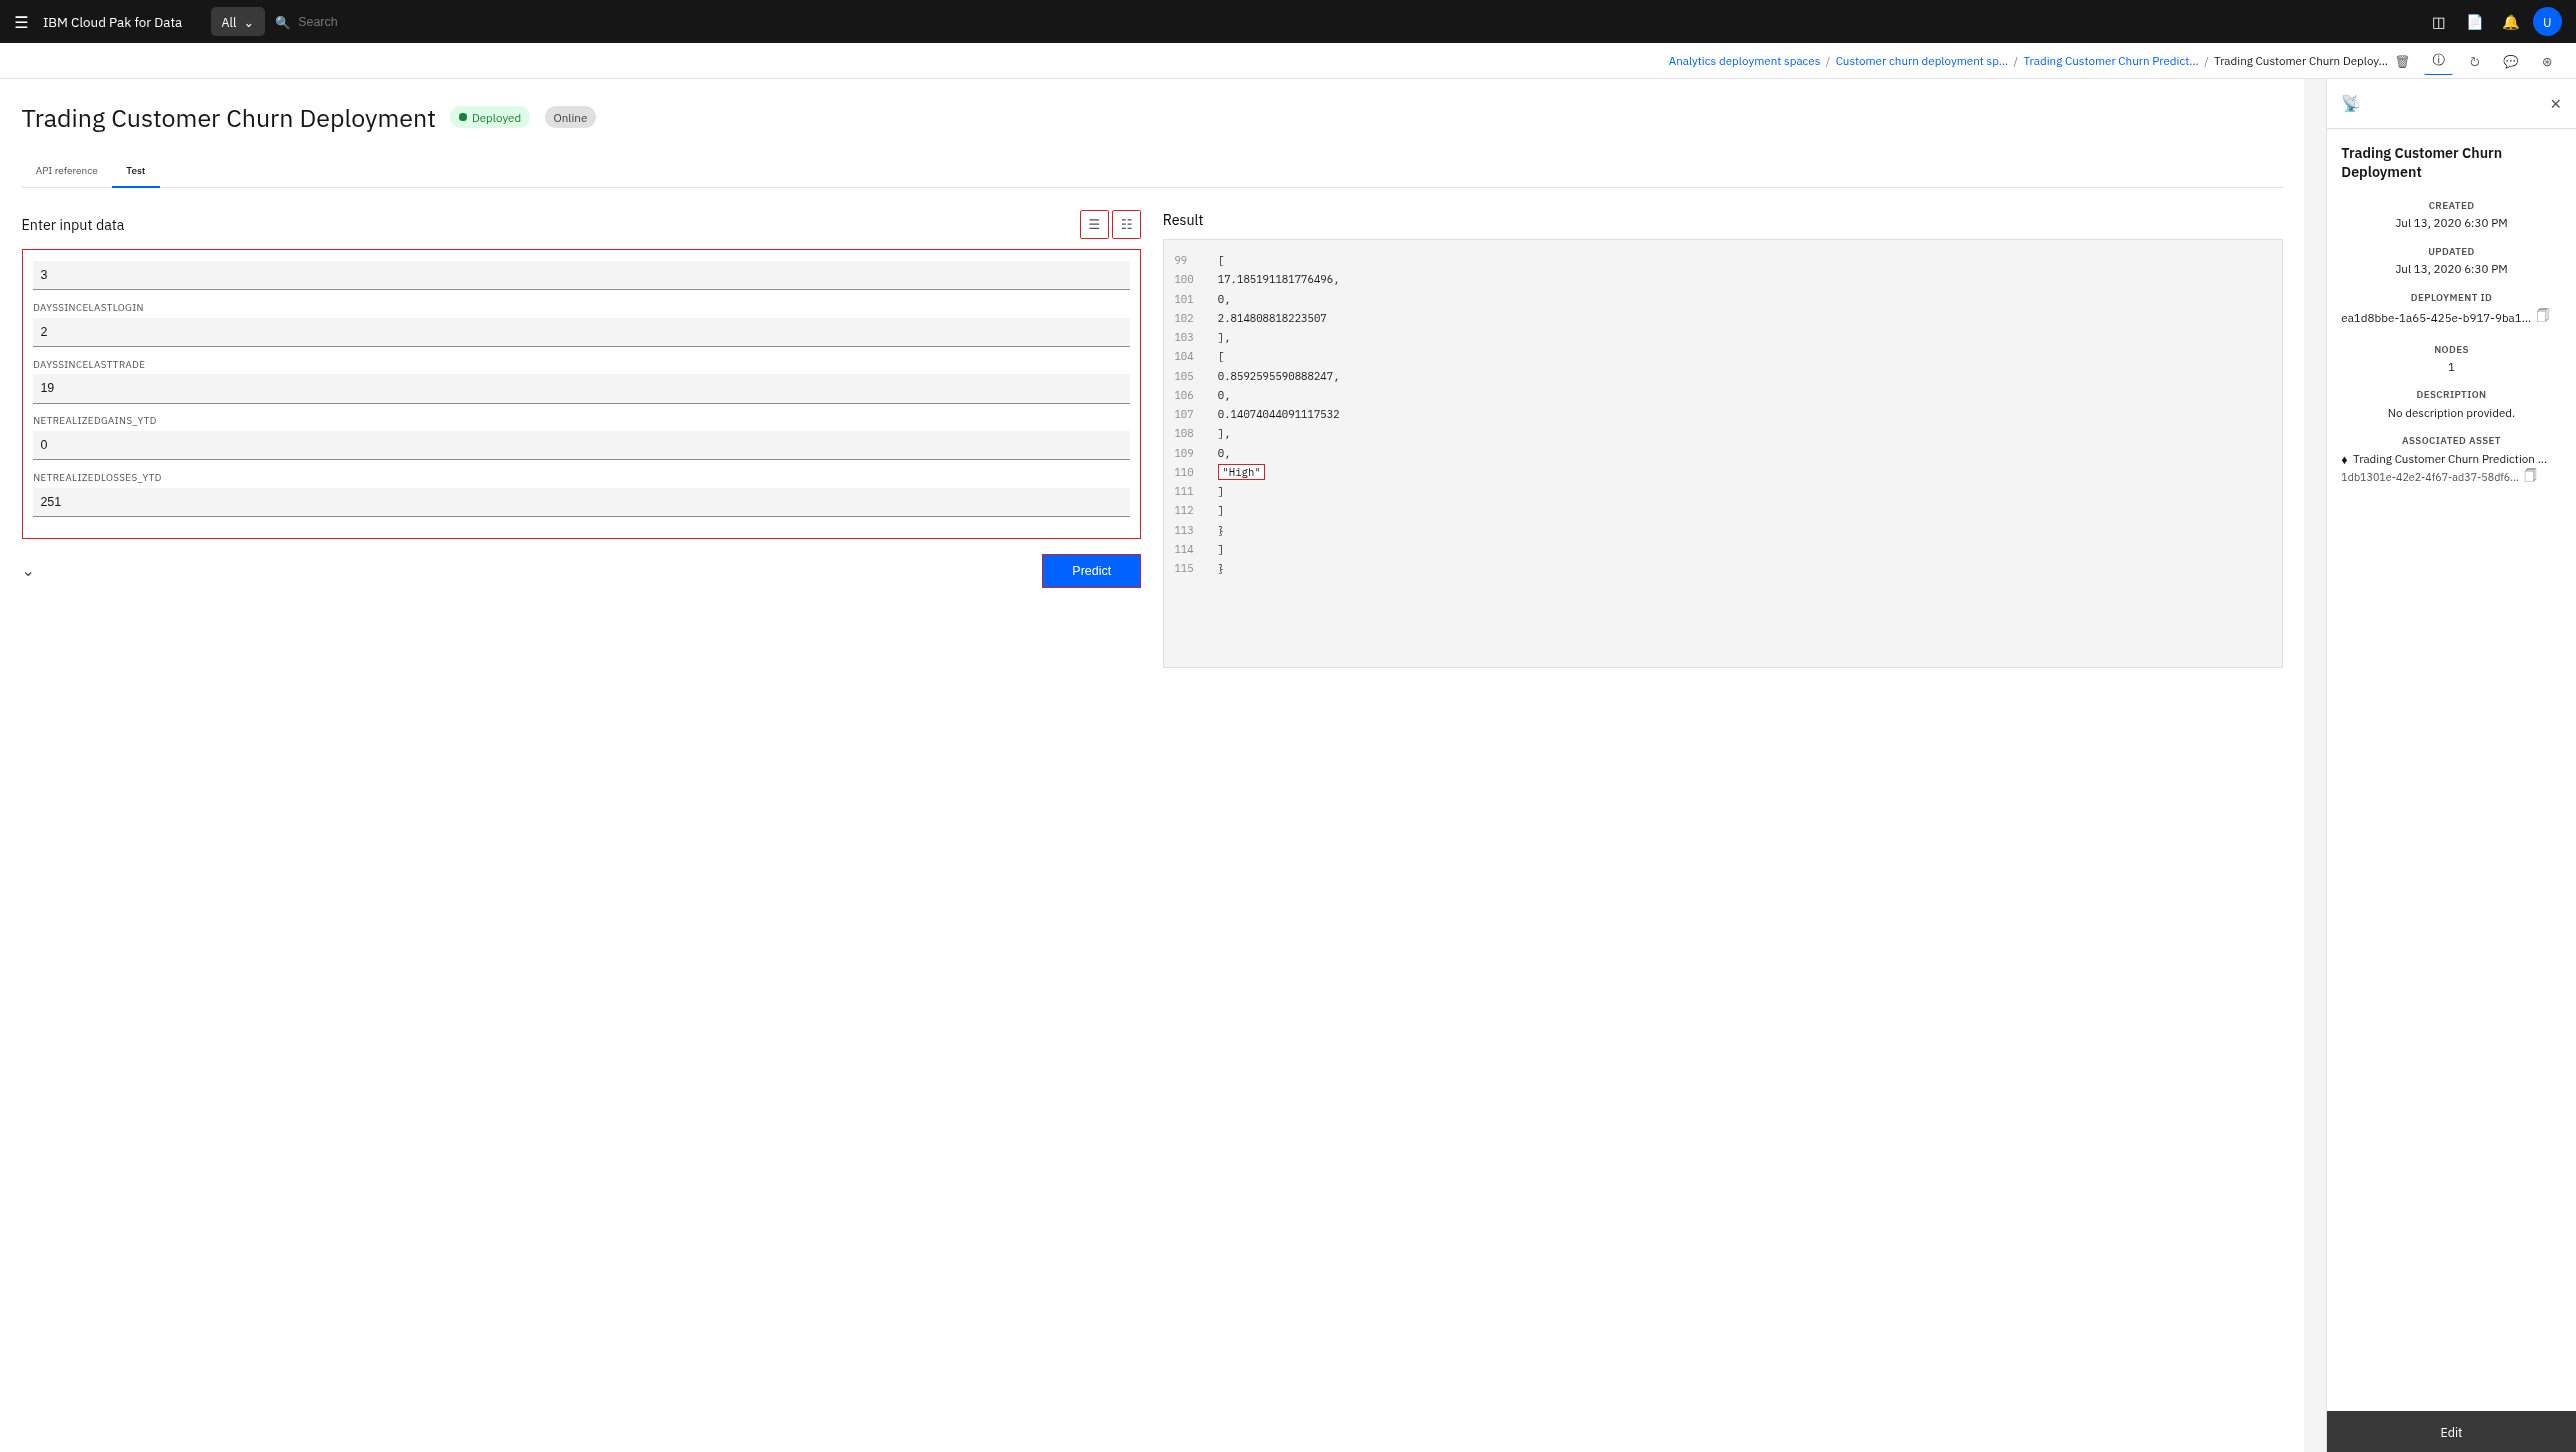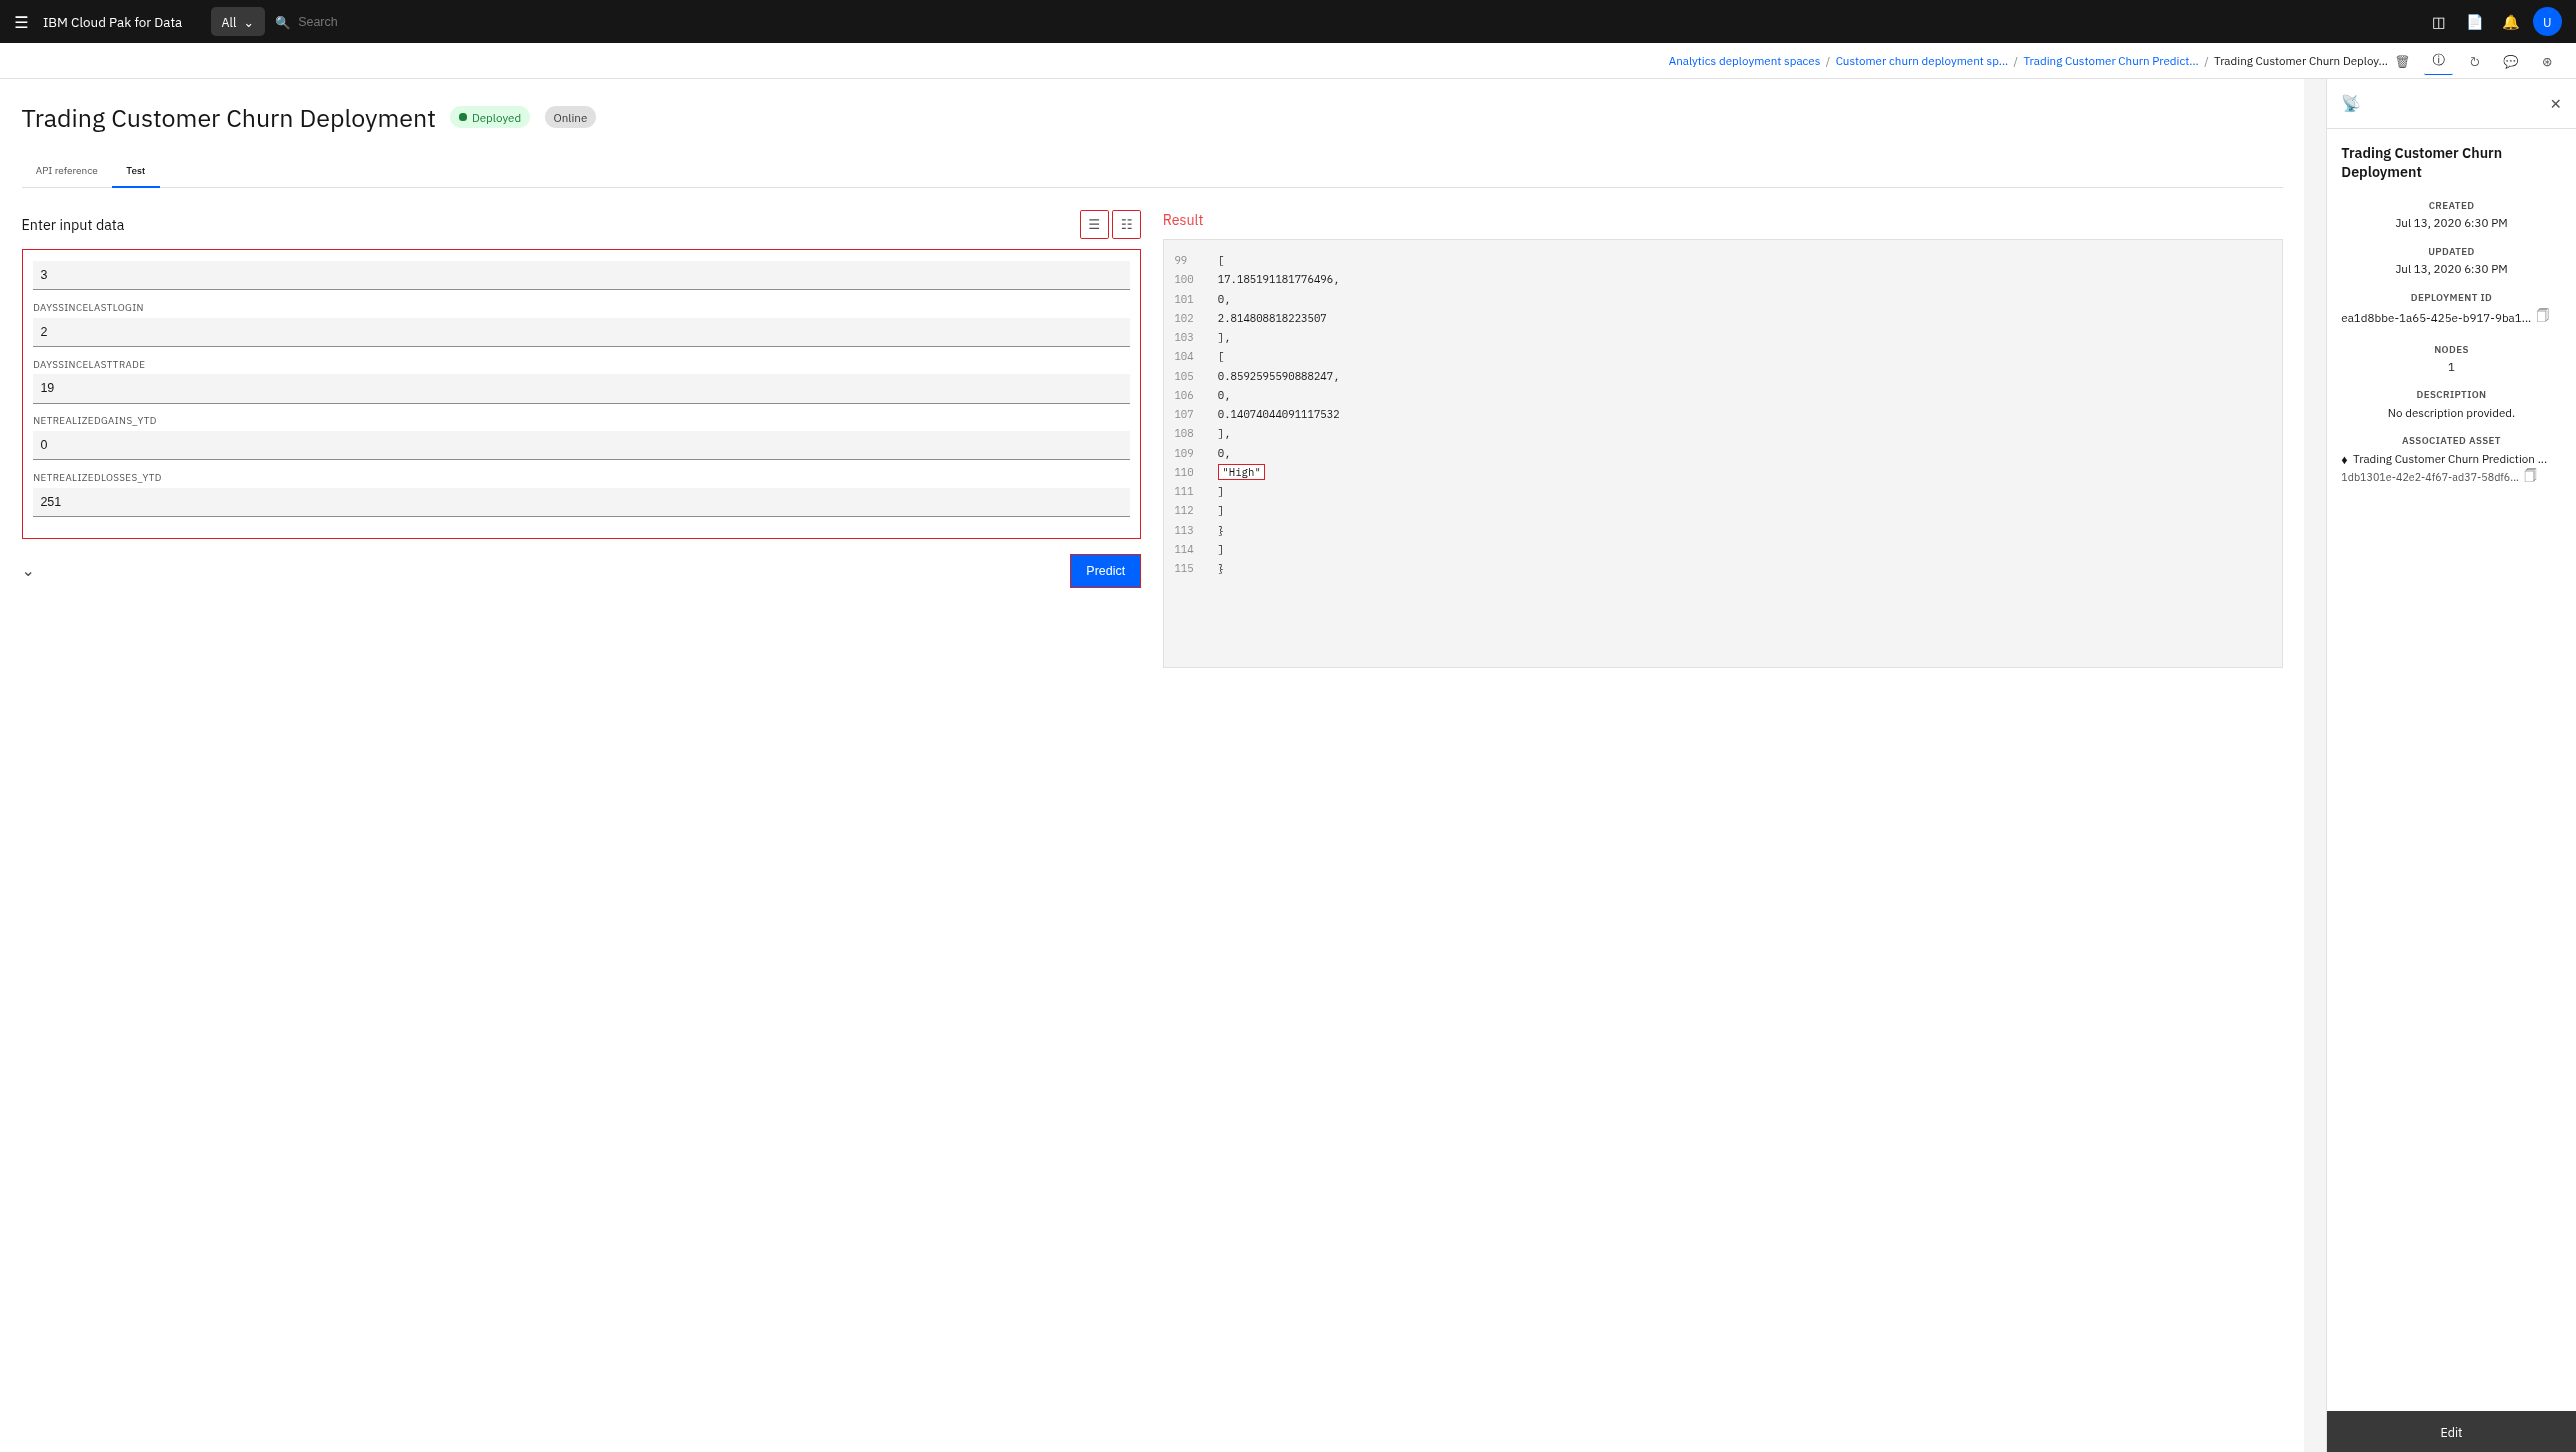--- a/index.html
+++ b/index.html
@@ -270,35 +270,35 @@
       background: none;
       border: none;
       cursor: pointer;
       font-size: 16px;
       color: #525252;
     }
     .predict-btn {
       background: #0062ff;
       color: #fff;
       border: 1.8px solid #da1e28;
-      padding: 9px 15px;
+      padding: 9px 29px;
       font-size: 12.5px;
       cursor: pointer;
       border-radius: 0;
       font-weight: 400;
     }
 
     
     .result-panel {
       background: #fff;
     }
     .result-title {
       font-size: 14.3px;
       font-weight: 400;
-      color: #ef4444;
+      color: #000000;
       margin-bottom: 10.7px;
     }
     .result-code {
       background: #f4f4f4;
       border: 0.9px solid #e0e0e0;
       font-family: 'IBM Plex Mono', 'Courier New', monospace;
       font-size: 10.7px;
       padding: 10.7px;
       overflow-y: auto;
       height: 429px;

